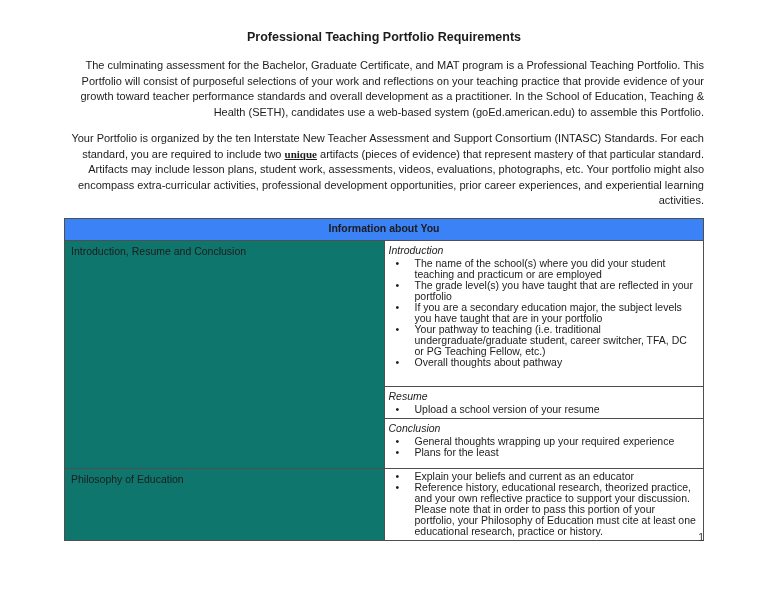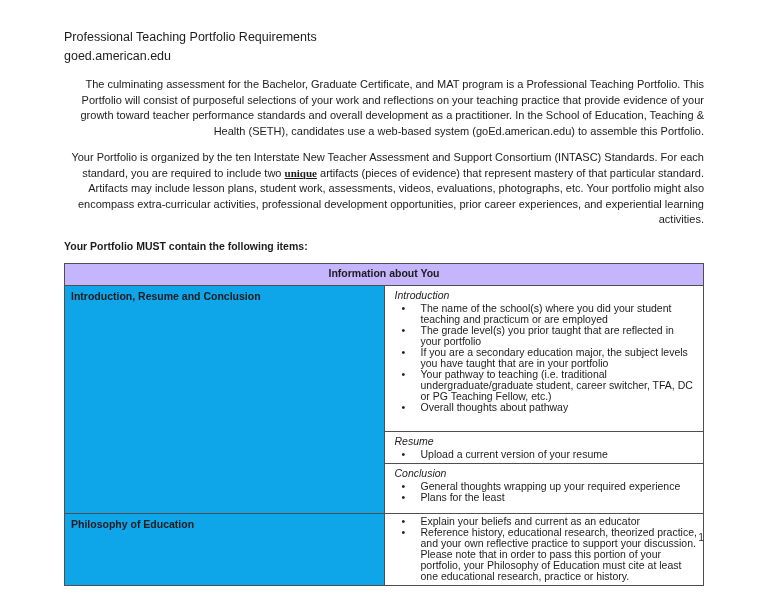--- a/index.html
+++ b/index.html
@@ -10,22 +10,23 @@
     color: #1c1c1c;
     position: relative;
     overflow: hidden;
   }
   .page {
     position: absolute;
     left: 64px; top: 28px;
     width: 640px;
   }
   .doc-title, .doc-subtitle {
+    text-align: center;
     font-size: 12.5px;
-    font-weight: normal;
+    font-weight: bold;
     line-height: 19px;
   }
   .para {
     font-size: 11px;
     line-height: 15.5px;
     margin-top: 11px;
     text-align: right;
   }
   .emph { font-weight: bold; text-decoration: underline; font-family: Liberation Serif, serif; }
   .must-line {
@@ -40,34 +41,34 @@
     border-collapse: collapse;
     table-layout: fixed;
   }
   table.req th, table.req td {
     border: 1px solid #4f4f4f;
     vertical-align: top;
     font-size: 10.5px;
     line-height: 15px;
   }
   th.tbl-header {
-    background: #c4b5fd;
+    background: #3b82f6;
     font-weight: bold;
     text-align: center;
     height: 22px;
     vertical-align: middle;
     padding: 2px 4px;
   }
   td.rowlabel {
-    background: #0ea5e9;
-    font-weight: bold;
+    background: #0f766e;
+    font-weight: normal;
     width: 85px;
     padding: 3px 5px 3px 6px;
   }
-  td.content { padding: 2px 6px 3px 10px; }
+  td.content { padding: 2px 6px 3px 4px; }
   td.content.pad-b-lg { padding-bottom: 18px; }
   td.content.pad-b-md { padding-bottom: 10px; }
   .sec-heading { font-style: italic; }
   ul.bullets { list-style: none; }
   ul.bullets li {
     position: relative;
     padding-left: 26px;
     line-height: 11px;
   }
   ul.bullets li::before {
@@ -83,53 +84,51 @@
     color: #3a3a3a;
     text-align: right;
   }
 </style>
 </head>
 <body>
 
 <div class="page">
 
   <div class="doc-title">Professional Teaching Portfolio Requirements</div>
-  <div class="doc-subtitle">goed.american.edu</div>
 
   <p class="para">The culminating assessment for the Bachelor, Graduate Certificate, and MAT program is a Professional Teaching Portfolio. This Portfolio will consist of purposeful selections of your work and reflections on your teaching practice that provide evidence of your growth toward teacher performance standards and overall development as a practitioner.  In the School of Education, Teaching &amp; Health (SETH), candidates use a web-based system (goEd.american.edu) to assemble this Portfolio.</p>
 
   <p class="para"><span>Your Portfolio is organized by the ten Interstate New Teacher Assessment and Support Consortium (INTASC) Standards.  For each standard, you are required to include two </span><span class="emph">unique</span><span> artifacts (pieces of evidence) that represent mastery of that particular standard. Artifacts may include lesson plans, student work, assessments, videos, evaluations, photographs, etc. Your portfolio might also encompass extra-curricular activities, professional development opportunities, prior career experiences, and experiential learning activities.</span></p>
 
-  <p class="must-line">Your Portfolio MUST contain the following items:</p>
 
   <table class="req">
     <tbody>
       <tr>
         <th class="tbl-header" colspan="2">Information about You</th>
       </tr>
 
       <tr>
         <td class="rowlabel" rowspan="3">Introduction, Resume and Conclusion</td>
         <td class="content pad-b-lg">
           <div class="sec-heading">Introduction</div>
           <ul class="bullets">
             <li>The name of the school(s) where you did your student teaching and practicum or are employed</li>
-            <li>The grade level(s) you prior taught that are reflected in your portfolio</li>
+            <li>The grade level(s) you have taught that are reflected in your portfolio</li>
             <li>If you are a secondary education major, the subject levels you have taught that are in your portfolio</li>
             <li>Your pathway to teaching (i.e. traditional undergraduate/graduate student, career switcher, TFA, DC or PG Teaching Fellow, etc.)</li>
             <li>Overall thoughts about pathway</li>
           </ul>
         </td>
       </tr>
 
       <tr>
         <td class="content">
           <div class="sec-heading">Resume</div>
           <ul class="bullets">
-            <li>Upload a current version of your resume</li>
+            <li>Upload a school version of your resume</li>
           </ul>
         </td>
       </tr>
 
       <tr>
         <td class="content pad-b-md">
           <div class="sec-heading">Conclusion</div>
           <ul class="bullets">
             <li>General thoughts wrapping up your required experience</li>
             <li>Plans for the least</li>

